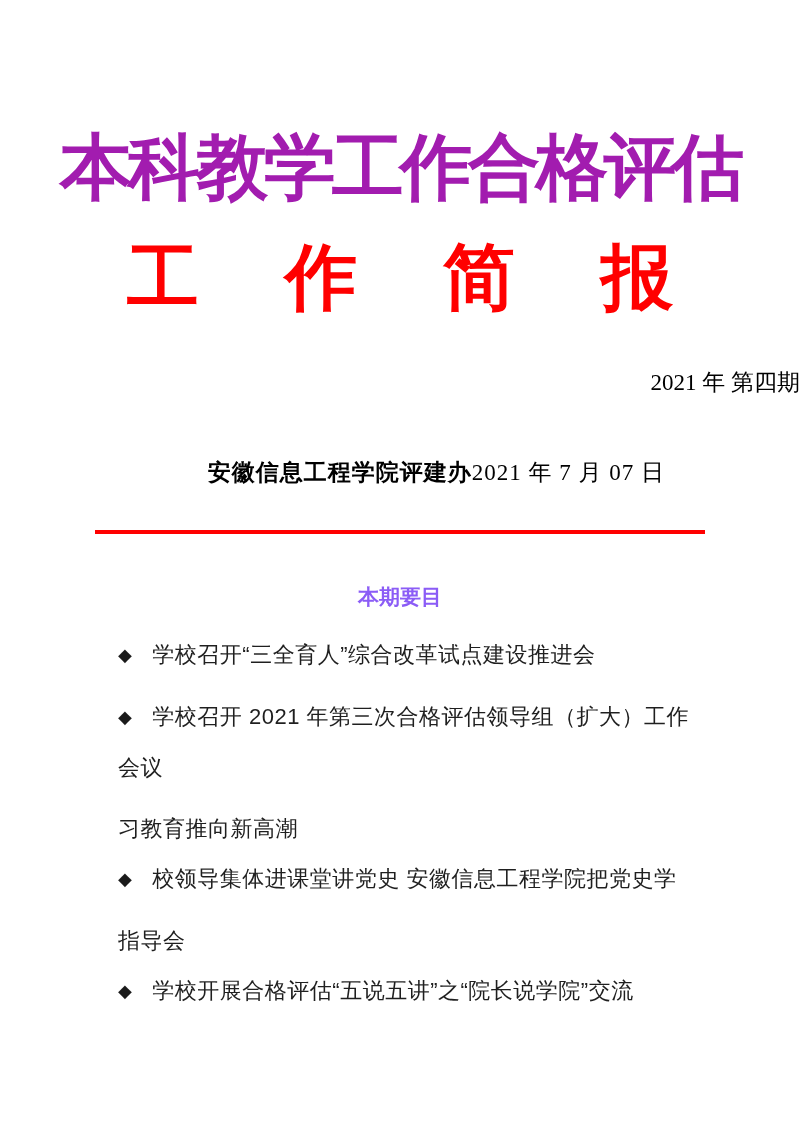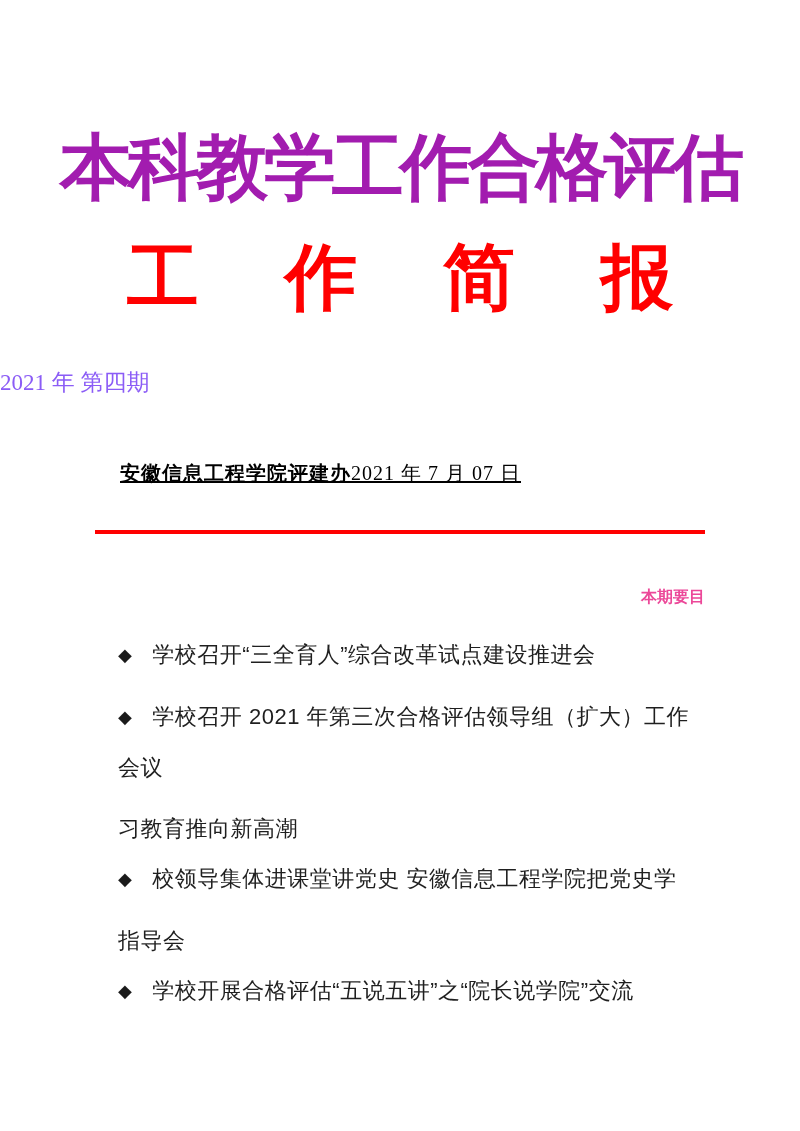--- a/index.html
+++ b/index.html
@@ -37,34 +37,33 @@
     line-height: 80px;
     font-weight: bold;
     letter-spacing: 34px;
     text-indent: 34px; 
     color: #ff0000;
     white-space: nowrap;
   }
   
   .issue-line {
     margin-top: 50px;
-    text-align: left;
+    text-align: right;
     font-size: 23px;
     line-height: 30px;
-    color: #8b5cf6;
+    color: #000000;
   }
   
   .byline {
     margin-top: 60px;
     display: flex;
-    justify-content: flex-start;
+    justify-content: flex-end;
     align-items: baseline;
-    font-size: 20px;
+    font-size: 23px;
     line-height: 30px;
-    text-decoration: underline;
   }
   .byline .org {
     padding-left: 25px;
     font-weight: bold;
     letter-spacing: 1px;
   }
   .byline .date {
     padding-right: 40px;
     letter-spacing: 1px;
   }
@@ -72,26 +71,26 @@
   .divider {
     margin-top: 42px;
     height: 4px;
     width: 610px;
     background: #ff0000;
     border: none;
   }
   
   .toc-heading {
     margin-top: 48px;
-    text-align: right;
+    text-align: center;
     font-family: "Liberation Sans", "DejaVu Sans", sans-serif;
     font-weight: bold;
-    font-size: 16px;
+    font-size: 21px;
     line-height: 30px;
-    color: #ec4899;
+    color: #8b5cf6;
   }
   .toc-list {
     margin-top: 18px;
     font-family: "Liberation Sans", "DejaVu Sans", sans-serif;
     font-size: 22px;
     color: #1f1f1f;
   }
   .toc-item { margin-bottom: 11px; padding-left: 23px; }
   .toc-line { line-height: 50px; letter-spacing: 0.5px; }
   .bullet {

